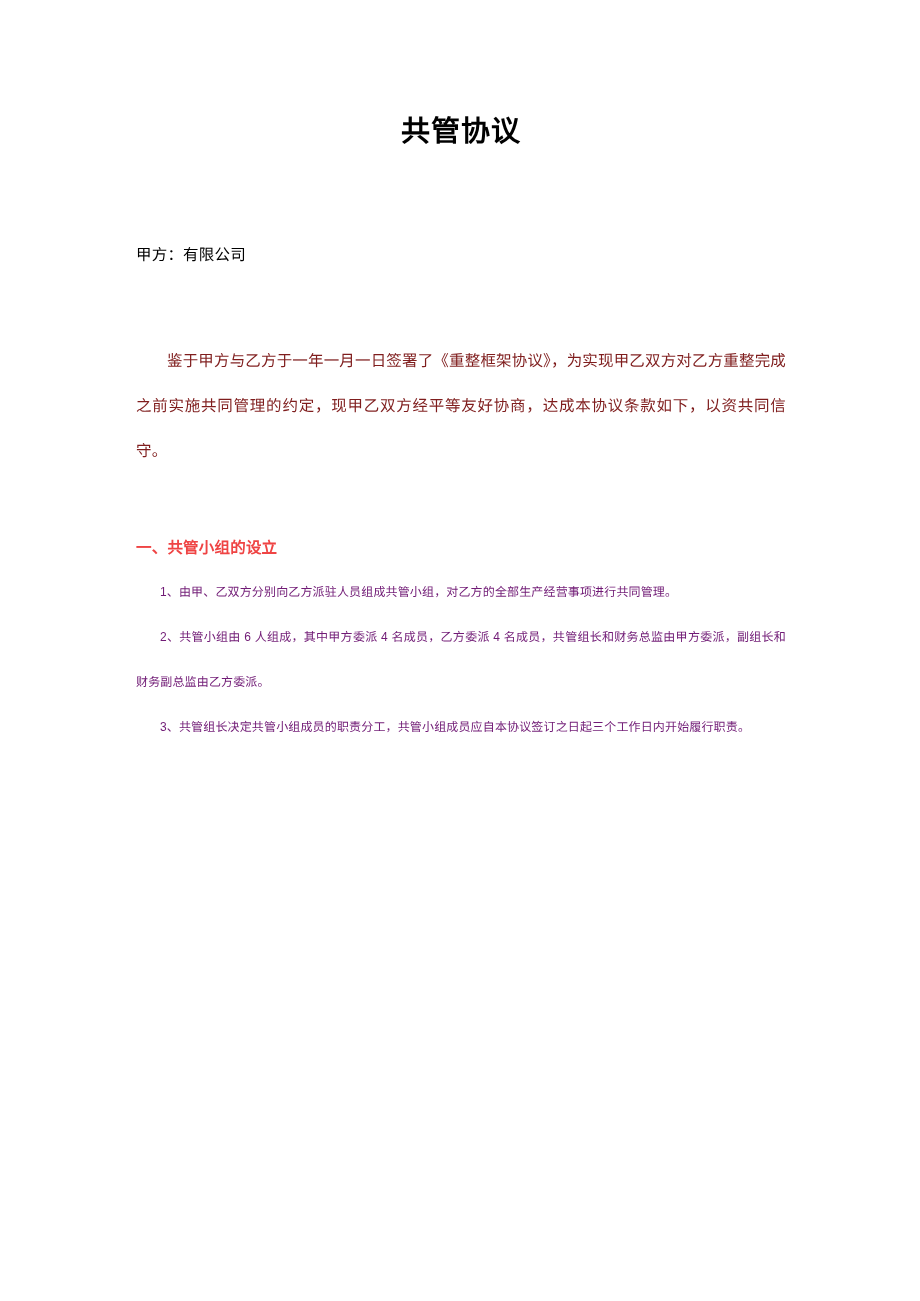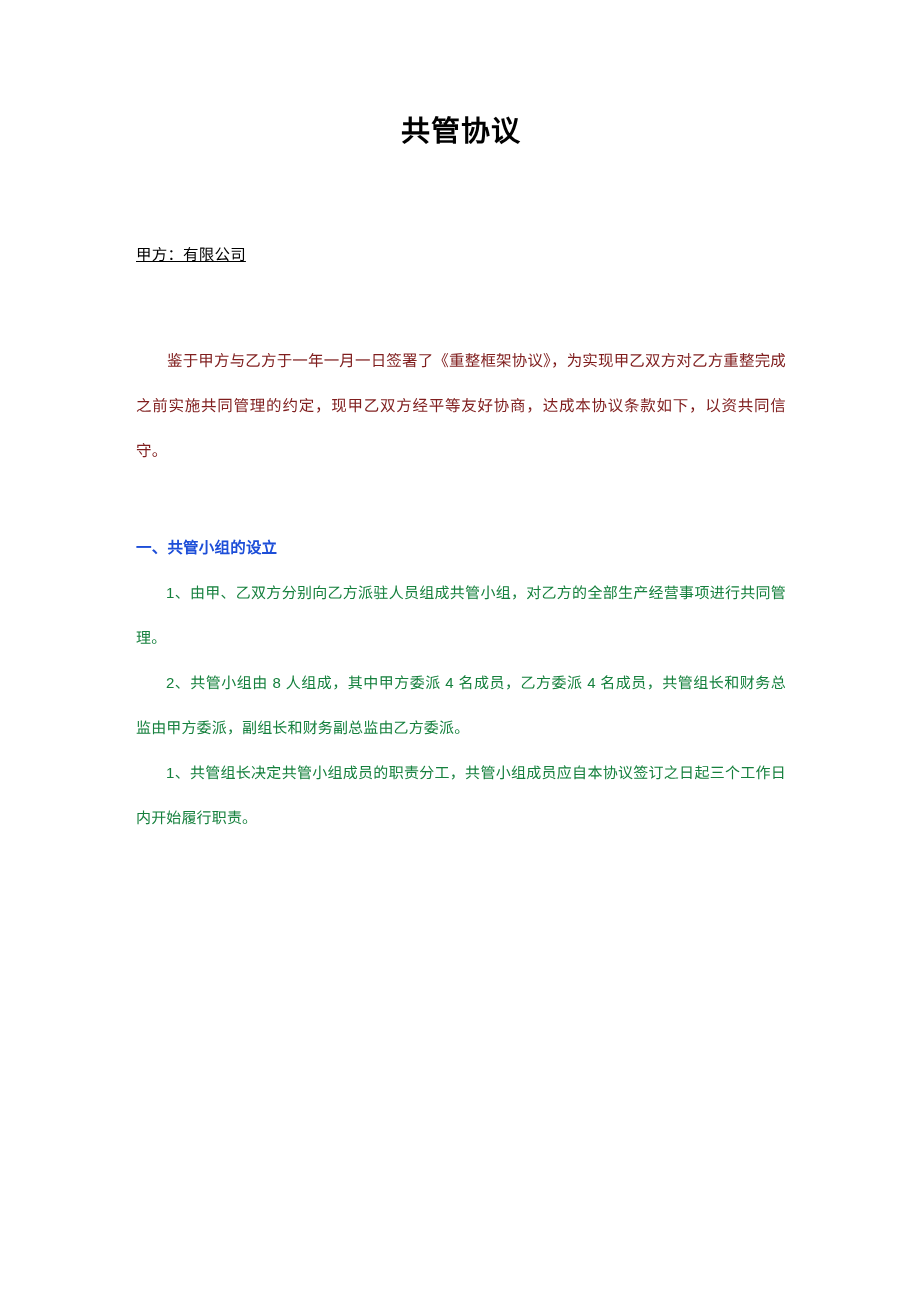--- a/index.html
+++ b/index.html
@@ -43,21 +43,20 @@
   }
   .party-line {
     font-size: 15.5px;
     line-height: 1.55;
     margin: 0 0 33px 0;
     letter-spacing: 0.2px;
     color: #000000;
   }
   .party-block {
     margin-bottom: 0;
-    text-decoration: underline;
   }
   .spacer-after-parties {
     height: 38px;
   }
   .preamble {
     font-size: 15.5px;
     line-height: 45px;
     text-align: justify;
     text-justify: inter-ideograph;
     text-indent: 2em;
@@ -70,31 +69,31 @@
   }
   .section-gap {
     height: 52px;
   }
   .section-heading {
     font-size: 15.5px;
     font-weight: bold;
     line-height: 45px;
     margin: 0;
     letter-spacing: 0.2px;
-    color: #1d4ed8;
+    color: #ef4444;
   }
   .clause {
-    font-size: 15px;
+    font-size: 12px;
     line-height: 45px;
     text-align: justify;
     text-justify: inter-ideograph;
     text-indent: 2em;
     margin: 0;
     letter-spacing: 0.15px;
-    color: #15803d;
+    color: #701a75;
   }
   .clause:last-child {
     text-align: justify;
   }
 </style>
 </head>
 <body>
 
 <div class="page">
   <div class="doc-body">
@@ -109,21 +108,21 @@
 
     <div class="spacer-after-parties"></div>
 
     <p class="preamble">鉴于甲方与乙方于一年一月一日签署了《重整框架协议》，为实现甲乙双方对乙方重整完成之前实施共同管理的约定，现甲乙双方经平等友好协商，达成本协议条款如下，以资共同信守。</p>
 
     <div class="section-gap"></div>
 
     <div class="section">
       <p class="section-heading">一、共管小组的设立</p>
       <p class="clause">1、由甲、乙双方分别向乙方派驻人员组成共管小组，对乙方的全部生产经营事项进行共同管理。</p>
-      <p class="clause">2、共管小组由 8 人组成，其中甲方委派 4 名成员，乙方委派 4 名成员，共管组长和财务总监由甲方委派，副组长和财务副总监由乙方委派。</p>
-      <p class="clause">1、共管组长决定共管小组成员的职责分工，共管小组成员应自本协议签订之日起三个工作日内开始履行职责。</p>
+      <p class="clause">2、共管小组由 6 人组成，其中甲方委派 4 名成员，乙方委派 4 名成员，共管组长和财务总监由甲方委派，副组长和财务副总监由乙方委派。</p>
+      <p class="clause">3、共管组长决定共管小组成员的职责分工，共管小组成员应自本协议签订之日起三个工作日内开始履行职责。</p>
     </div>
 
     <div class="section-gap"></div>
 
 
   </div>
 </div>
 
 </body></html>

